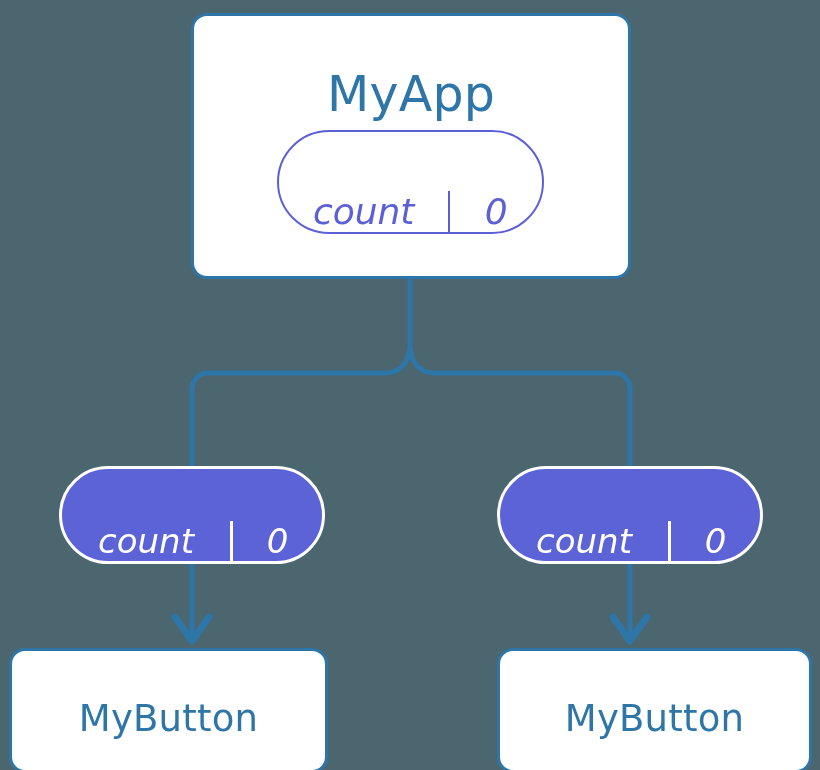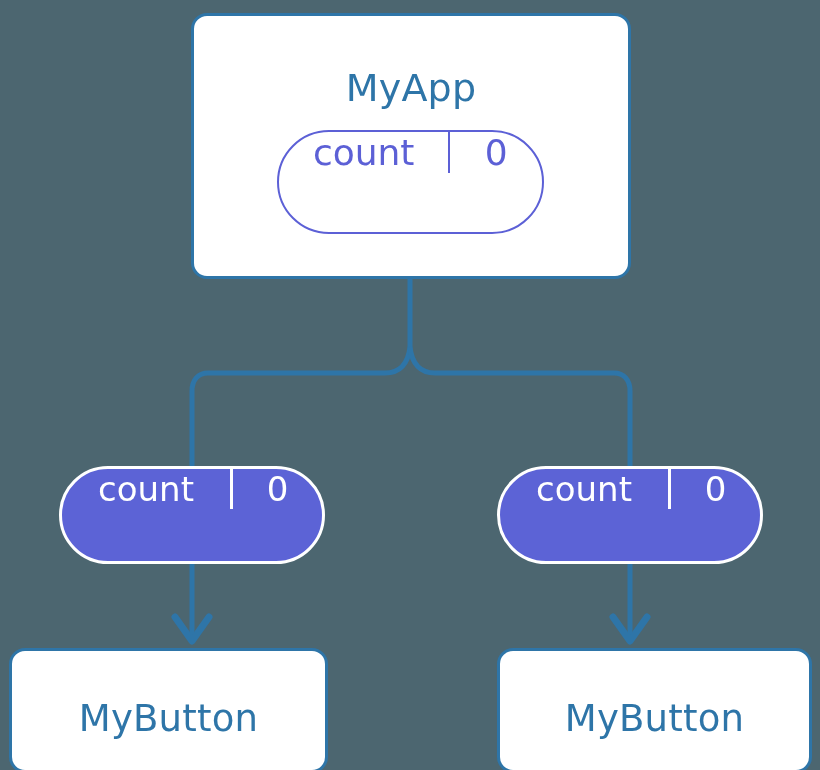--- a/index.html
+++ b/index.html
@@ -55,43 +55,44 @@
   }
 
   #app-card {
     left: 191px;
     top: 13px;
     width: 440px;
     height: 266px;
   }
   #app-card .card-title {
     top: 50px;
-    font-size: 38px;
+    font-size: 49px;
   }
 
   .button-card {
     top: 648px;
     height: 125px;
   }
   #button-card-left  { left: 9px;   width: 319px; }
   #button-card-right { left: 497px; width: 315px; }
   .button-card .card-title {
     top: 46px;
     font-size: 37px;
   }
 
   
   .pill {
     position: absolute;
     display: flex;
-    align-items: flex-start;
+    align-items: flex-end;
     box-sizing: border-box;
     border-radius: 999px;
     overflow: hidden;
     z-index: 3;
+    font-style: italic;
   }
   .pill .pill-key,
   .pill .pill-val {
     display: flex;
     align-items: center;
     justify-content: center;
     box-sizing: border-box;
     white-space: nowrap;
   }
 

